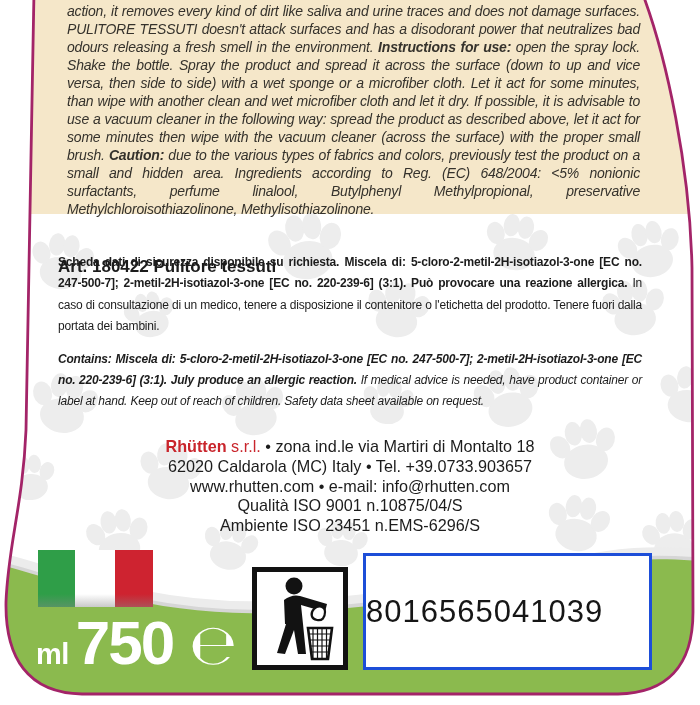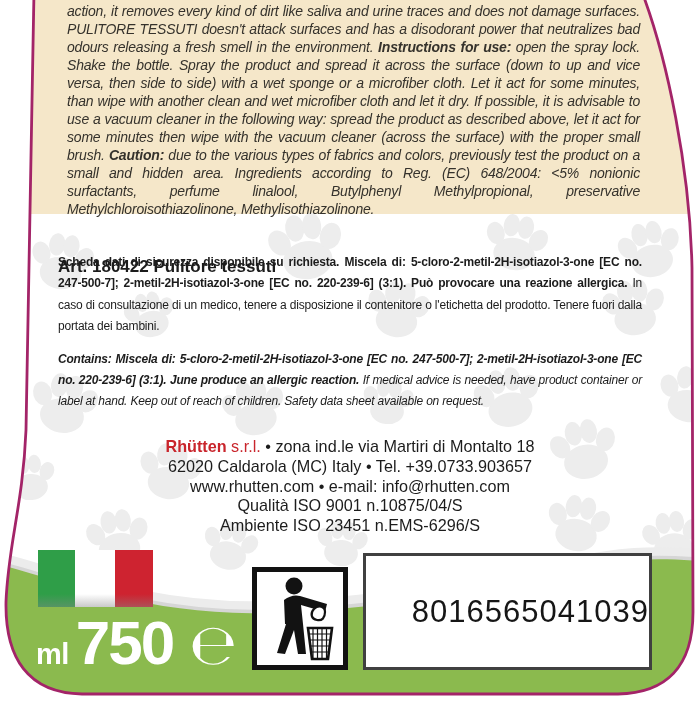--- a/index.html
+++ b/index.html
@@ -29,21 +29,21 @@
   .flag{position:absolute;left:38px;top:550px;width:115px;height:57px;}
   .volume{position:absolute;left:36px;top:612px;color:#ffffff;display:flex;align-items:baseline;}
   .volume .unit{font-size:29px;font-weight:bold;letter-spacing:-0.5px;}
   .volume .value{font-size:62px;font-weight:bold;letter-spacing:-2px;line-height:1;margin-left:7px;}
   .volume .emark{font-size:56px;margin-left:16px;line-height:1;font-weight:normal;
     font-family:"DejaVu Sans",sans-serif;}
 
   .tidybox{position:absolute;left:252px;top:567px;width:86px;height:93px;background:#ffffff;
     border:5px solid #121212;display:flex;align-items:center;justify-content:center;}
   .barcodebox{position:absolute;left:363px;top:553px;width:283px;height:111px;background:#ffffff;
-    border:3px solid #404040;display:flex;align-items:center;justify-content:flex-end;
+    border:3px solid #1d4ed8;display:flex;align-items:center;justify-content:flex-start;
     font-size:31px;letter-spacing:1px;color:#161616;}
 </style>
 </head>
 <body>
 
 <div class="page">
 
   <svg class="bg" width="700" height="705" viewBox="0 0 700 705">
     <defs>
       <clipPath id="labelClip">
@@ -100,21 +100,21 @@
              C 5,658 28,693 82,694 L 618,694 C 666,693 693,667 693,612
              L 692,268 C 690,168 667,58 642,-8 Z" fill="none" stroke="#a32468" stroke-width="2.8"></path>
   </svg>
 
   <p class="cream-text"><span>action, it removes every kind of dirt like saliva and urine traces and does not damage surfaces. PULITORE TESSUTI doesn't attack surfaces and has a disodorant power that neutralizes bad odours releasing a fresh smell in the environment. </span><span class="bold">Instructions for use: </span><span>open the spray lock. Shake the bottle. Spray the product and spread it across the surface (down to up and vice versa, then side to side) with a wet sponge or a microfiber cloth. Let it act for some minutes, than wipe with another clean and wet microfiber cloth and let it dry. If possible, it is advisable to use a vacuum cleaner in the following way: spread the product as described above, let it act for some minutes then wipe with the vacuum cleaner (across the surface) with the proper small brush. </span><span class="bold">Caution:</span><span> due to the various types of fabrics and colors, previously test the product on a small and hidden area. Ingredients according to Reg. (EC) 648/2004: &lt;5% nonionic surfactants, perfume linalool, Butylphenyl Methylpropional, preservative Methylchloroisothiazolinone, Methylisothiazolinone.</span></p>
 
   <div class="art-line">Art. 180422 Pulitore tessuti</div>
 
   <div class="mid-paras">
     <p class="para it"><span class="bold">Scheda dati di sicurezza disponibile su richiesta. Miscela di: 5-cloro-2-metil-2H-isotiazol-3-one [EC no. 247-500-7]; 2-metil-2H-isotiazol-3-one [EC no. 220-239-6] (3:1). Può provocare una reazione allergica.</span><span> In caso di consultazione di un medico, tenere a disposizione il contenitore o l'etichetta del prodotto. Tenere fuori dalla portata dei bambini.</span></p>
-    <p class="para en"><span class="bold">Contains: Miscela di: 5-cloro-2-metil-2H-isotiazol-3-one [EC no. 247-500-7]; 2-metil-2H-isotiazol-3-one [EC no. 220-239-6] (3:1). June produce an allergic reaction.</span><span> If medical advice is needed, have product container or label at hand. Keep out of reach of children. Safety data sheet available on request.</span></p>
+    <p class="para en"><span class="bold">Contains: Miscela di: 5-cloro-2-metil-2H-isotiazol-3-one [EC no. 247-500-7]; 2-metil-2H-isotiazol-3-one [EC no. 220-239-6] (3:1). July produce an allergic reaction.</span><span> If medical advice is needed, have product container or label at hand. Keep out of reach of children. Safety data sheet available on request.</span></p>
   </div>
 
   <div class="company">
     <div><span class="red brand">Rhütten</span><span class="red"> s.r.l.</span><span> • zona ind.le via Martiri di Montalto 18</span></div>
     <div>62020 Caldarola (MC) Italy • Tel. +39.0733.903657</div>
     <div>www.rhutten.com • e-mail: info@rhutten.com</div>
     <div>Qualità ISO 9001 n.10875/04/S</div>
     <div>Ambiente ISO 23451 n.EMS-6296/S</div>
   </div>
 

